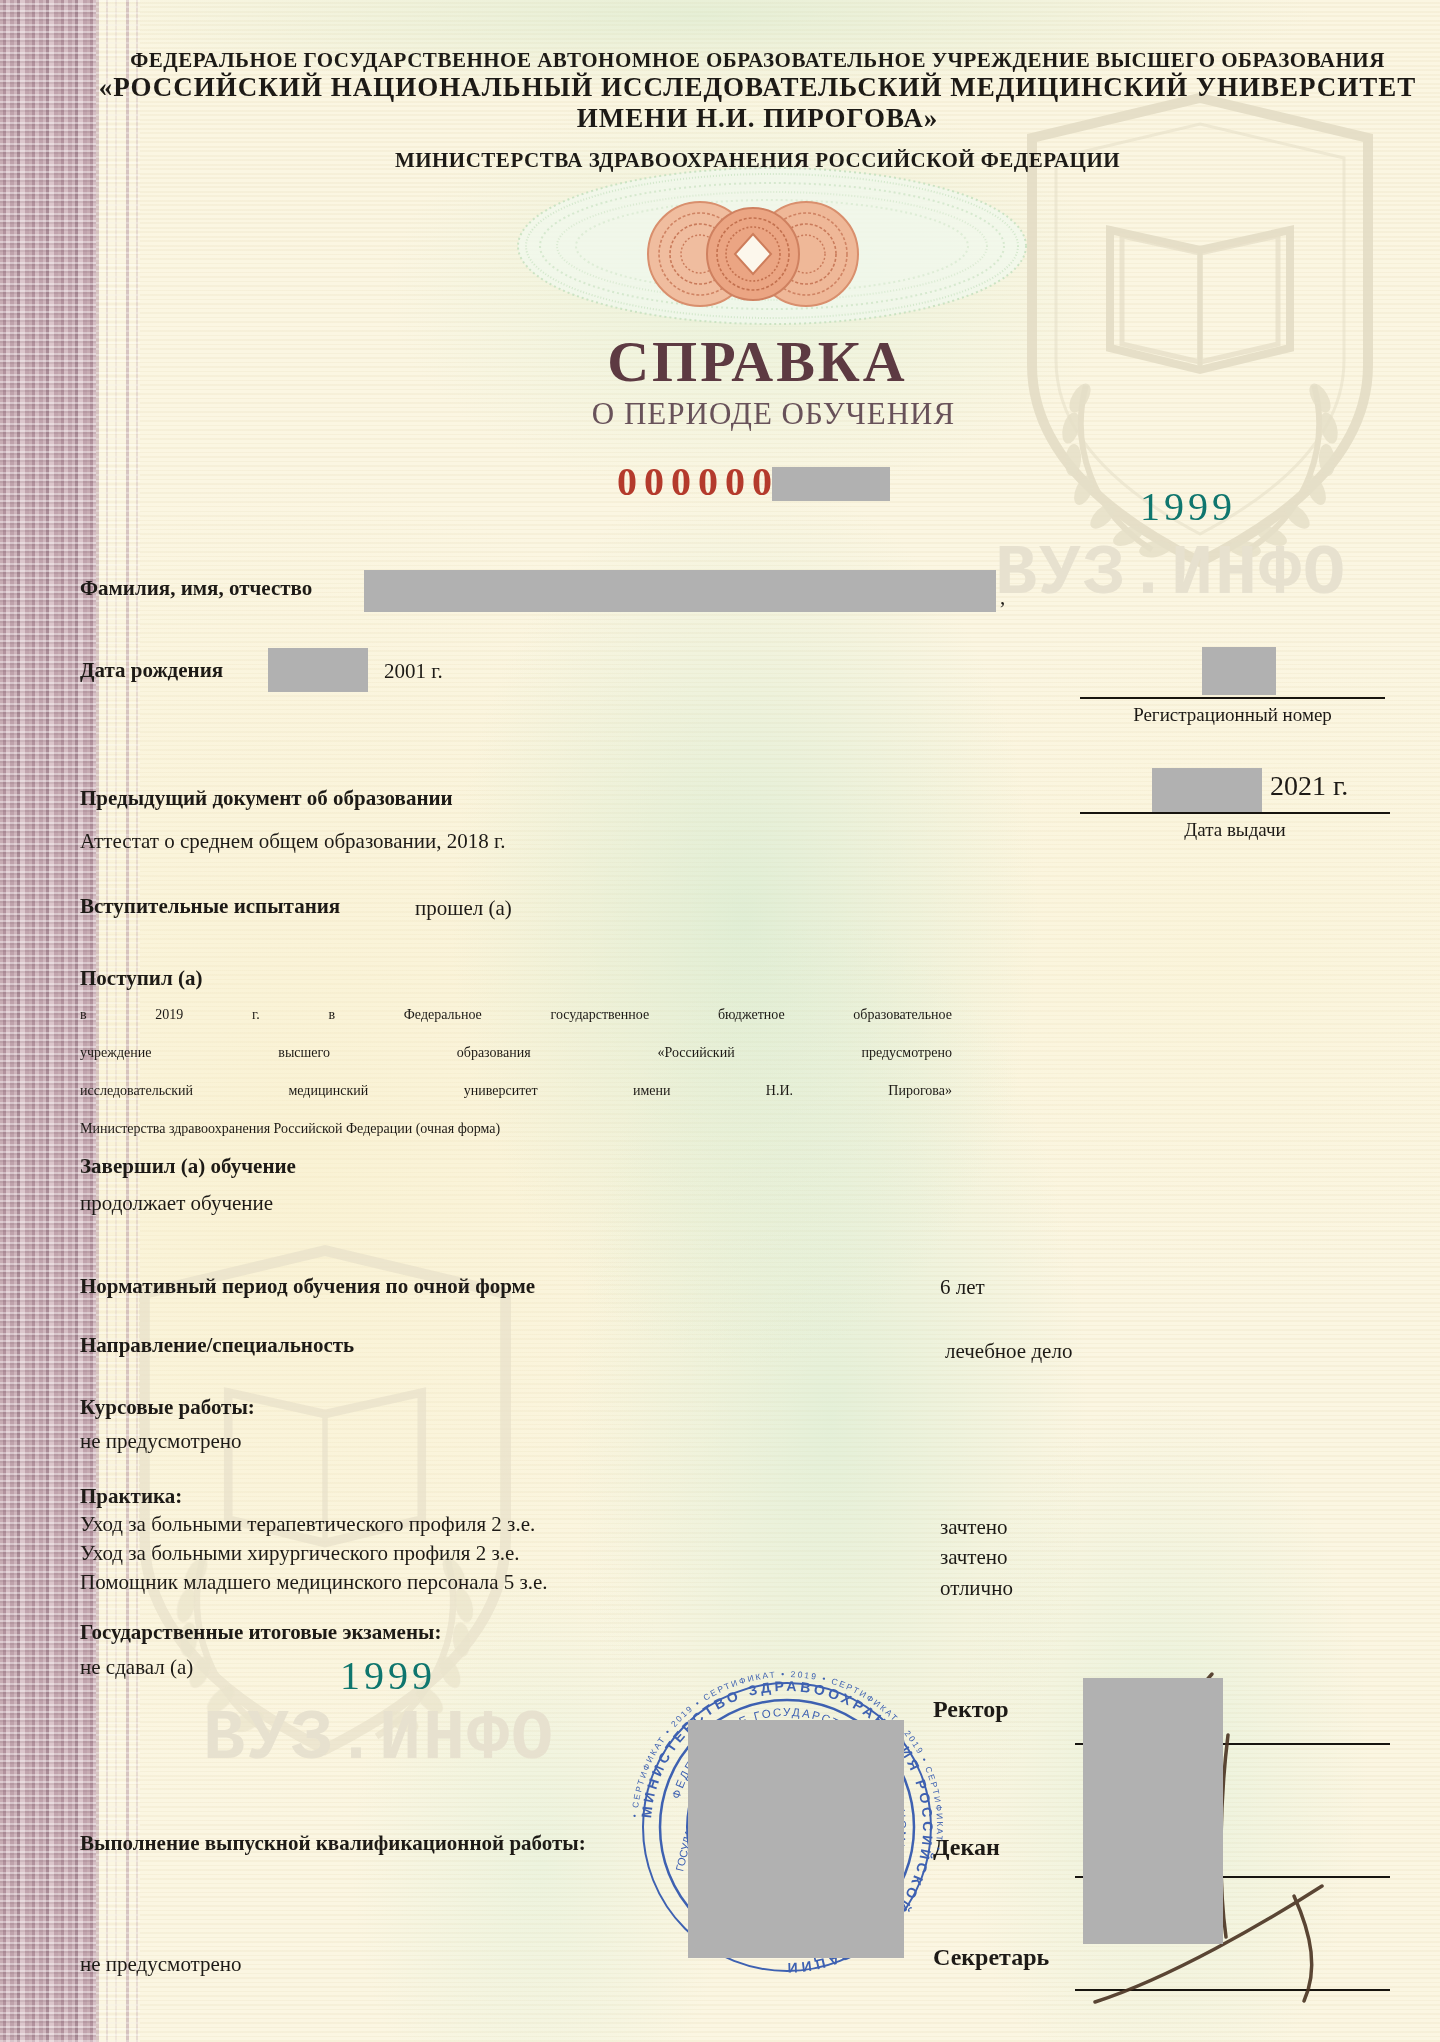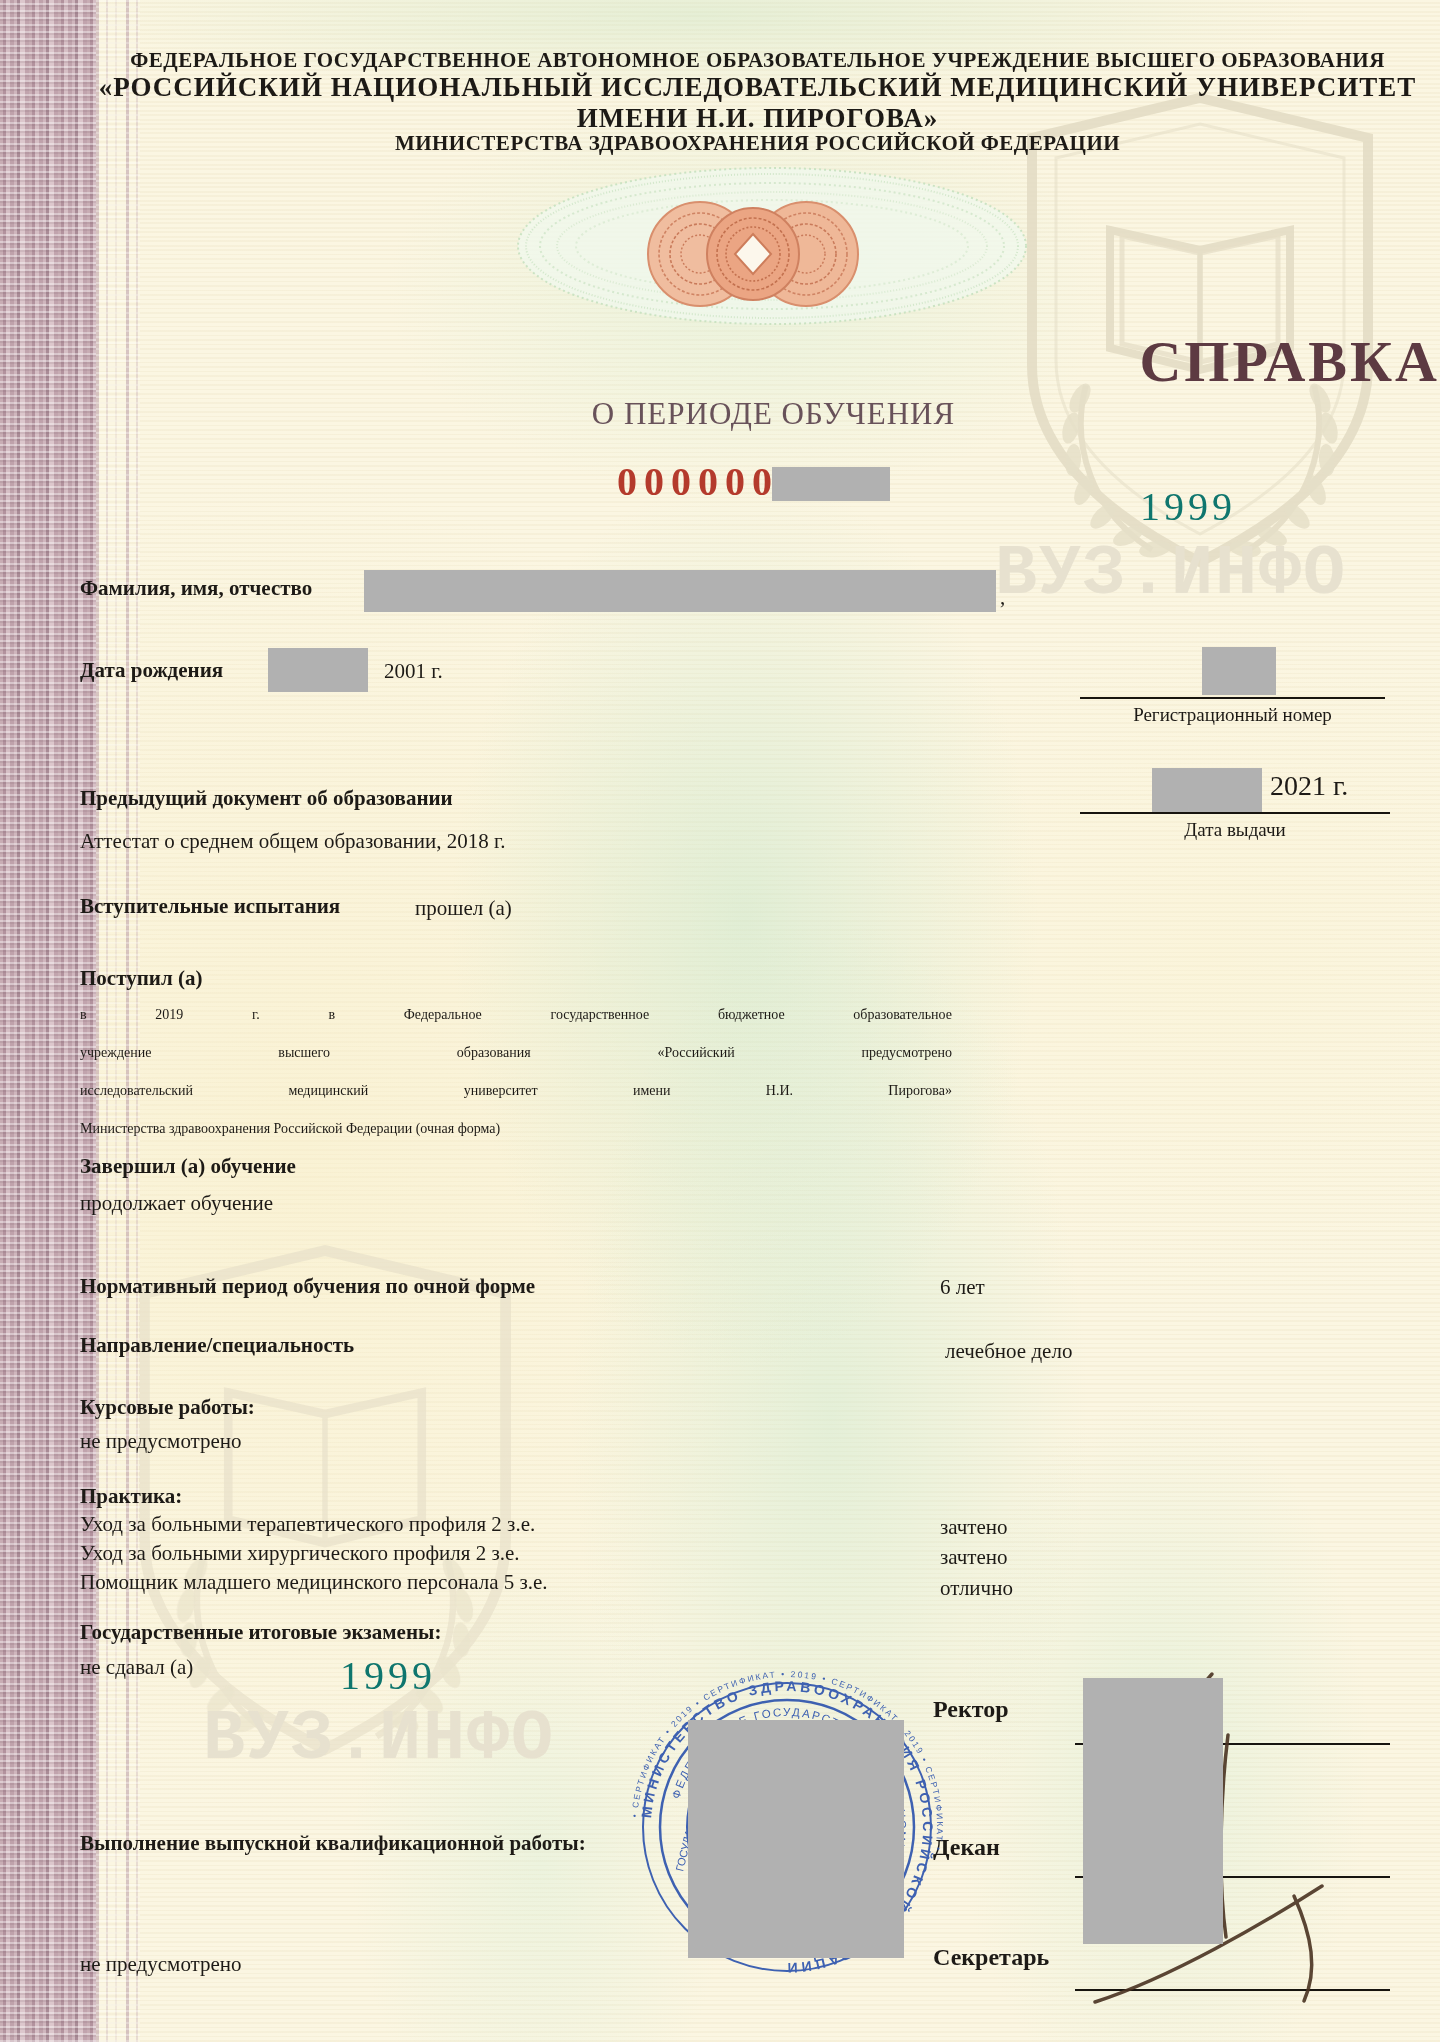--- a/index.html
+++ b/index.html
@@ -52,21 +52,21 @@
       rgba(186,156,167,.55) 0 3px, transparent 3px 10px,
       rgba(198,172,181,.35) 10px 12px, transparent 12px 19px,
       rgba(205,182,190,.22) 19px 21px, transparent 21px 30px);
   }
   .edge-streaks::before{
     content:"";position:absolute;inset:0;
     background:repeating-linear-gradient(0deg, rgba(255,255,255,.3) 0 2px, transparent 2px 6px);
   }
 
   .hdr{left:75px;width:1365px;text-align:center;letter-spacing:.5px;white-space:nowrap;}
-  .title-main{left:75px;width:1365px;text-align:right;font-size:58px;font-weight:bold;
+  .title-main{left:75px;width:1365px;text-align:center;font-size:58px;font-weight:bold;
     letter-spacing:3px;color:#5d3a42;}
   .title-sub{left:75px;width:1365px;text-align:center;font-size:31px;color:#68525a;letter-spacing:1px;padding-left:16px;}
   .serial{font-size:40px;font-weight:bold;color:#b43a2c;letter-spacing:7px;white-space:nowrap;}
 
   .redact{background:#b1b1b1;z-index:6;}
   .uline{border-bottom:2px solid #17140f;z-index:3;}
   .cap{font-size:19px;text-align:center;white-space:nowrap;z-index:3;}
 
   .par-line{left:80px;width:872px;font-size:14px;line-height:38px;text-align:justify;white-space:normal;}
   .par-just{text-align-last:justify;}
@@ -135,21 +135,21 @@
     <ellipse cx="297" cy="436" rx="16" ry="8" transform="rotate(45 297 436)"></ellipse>
     <ellipse cx="272" cy="456" rx="16" ry="8" transform="rotate(25 272 456)"></ellipse>
   </g>
 </svg>
 <div class="abs wm-year" style="left:340px;top:1652px;">1999</div>
 <div class="abs wm-brand" style="left:203px;top:1700px;">ВУЗ.ИНФО</div>
 
 <div class="abs hdr z3 b" style="top:48px;font-size:21px;">ФЕДЕРАЛЬНОЕ ГОСУДАРСТВЕННОЕ АВТОНОМНОЕ ОБРАЗОВАТЕЛЬНОЕ УЧРЕЖДЕНИЕ ВЫСШЕГО ОБРАЗОВАНИЯ</div>
 <div class="abs hdr z3 b" style="top:72px;font-size:27px;letter-spacing:1px;">«РОССИЙСКИЙ НАЦИОНАЛЬНЫЙ ИССЛЕДОВАТЕЛЬСКИЙ МЕДИЦИНСКИЙ УНИВЕРСИТЕТ</div>
 <div class="abs hdr z3 b" style="top:103px;font-size:27px;letter-spacing:1px;">ИМЕНИ Н.И. ПИРОГОВА»</div>
-<div class="abs hdr z3 b" style="top:131px;font-size:21px;">МИНИСТЕРСТВА ЗДРАВООХРАНЕНИЯ РОССИЙСКОЙ ФЕДЕРАЦИИ</div>
+<div class="abs hdr z3 b" style="top:148px;font-size:21px;">МИНИСТЕРСТВА ЗДРАВООХРАНЕНИЯ РОССИЙСКОЙ ФЕДЕРАЦИИ</div>
 
 <svg class="abs z2" style="left:470px;top:158px;" width="580" height="180" viewBox="0 0 580 180" fill="none">
   <ellipse cx="302" cy="88" rx="254" ry="78" fill="rgba(240,248,238,.75)"></ellipse>
   <g stroke="#cbe3c3" stroke-width="2">
     <ellipse cx="302" cy="88" rx="254" ry="78" stroke-dasharray="2 3"></ellipse>
     <ellipse cx="302" cy="88" rx="246" ry="72" stroke-dasharray="1 2" opacity=".8"></ellipse>
     <ellipse cx="302" cy="88" rx="232" ry="63" stroke-dasharray="2 3" opacity=".7"></ellipse>
     <ellipse cx="302" cy="88" rx="215" ry="54" stroke-dasharray="1 2" opacity=".6"></ellipse>
     <ellipse cx="302" cy="88" rx="196" ry="46" stroke-dasharray="2 3" opacity=".5"></ellipse>
   </g>

